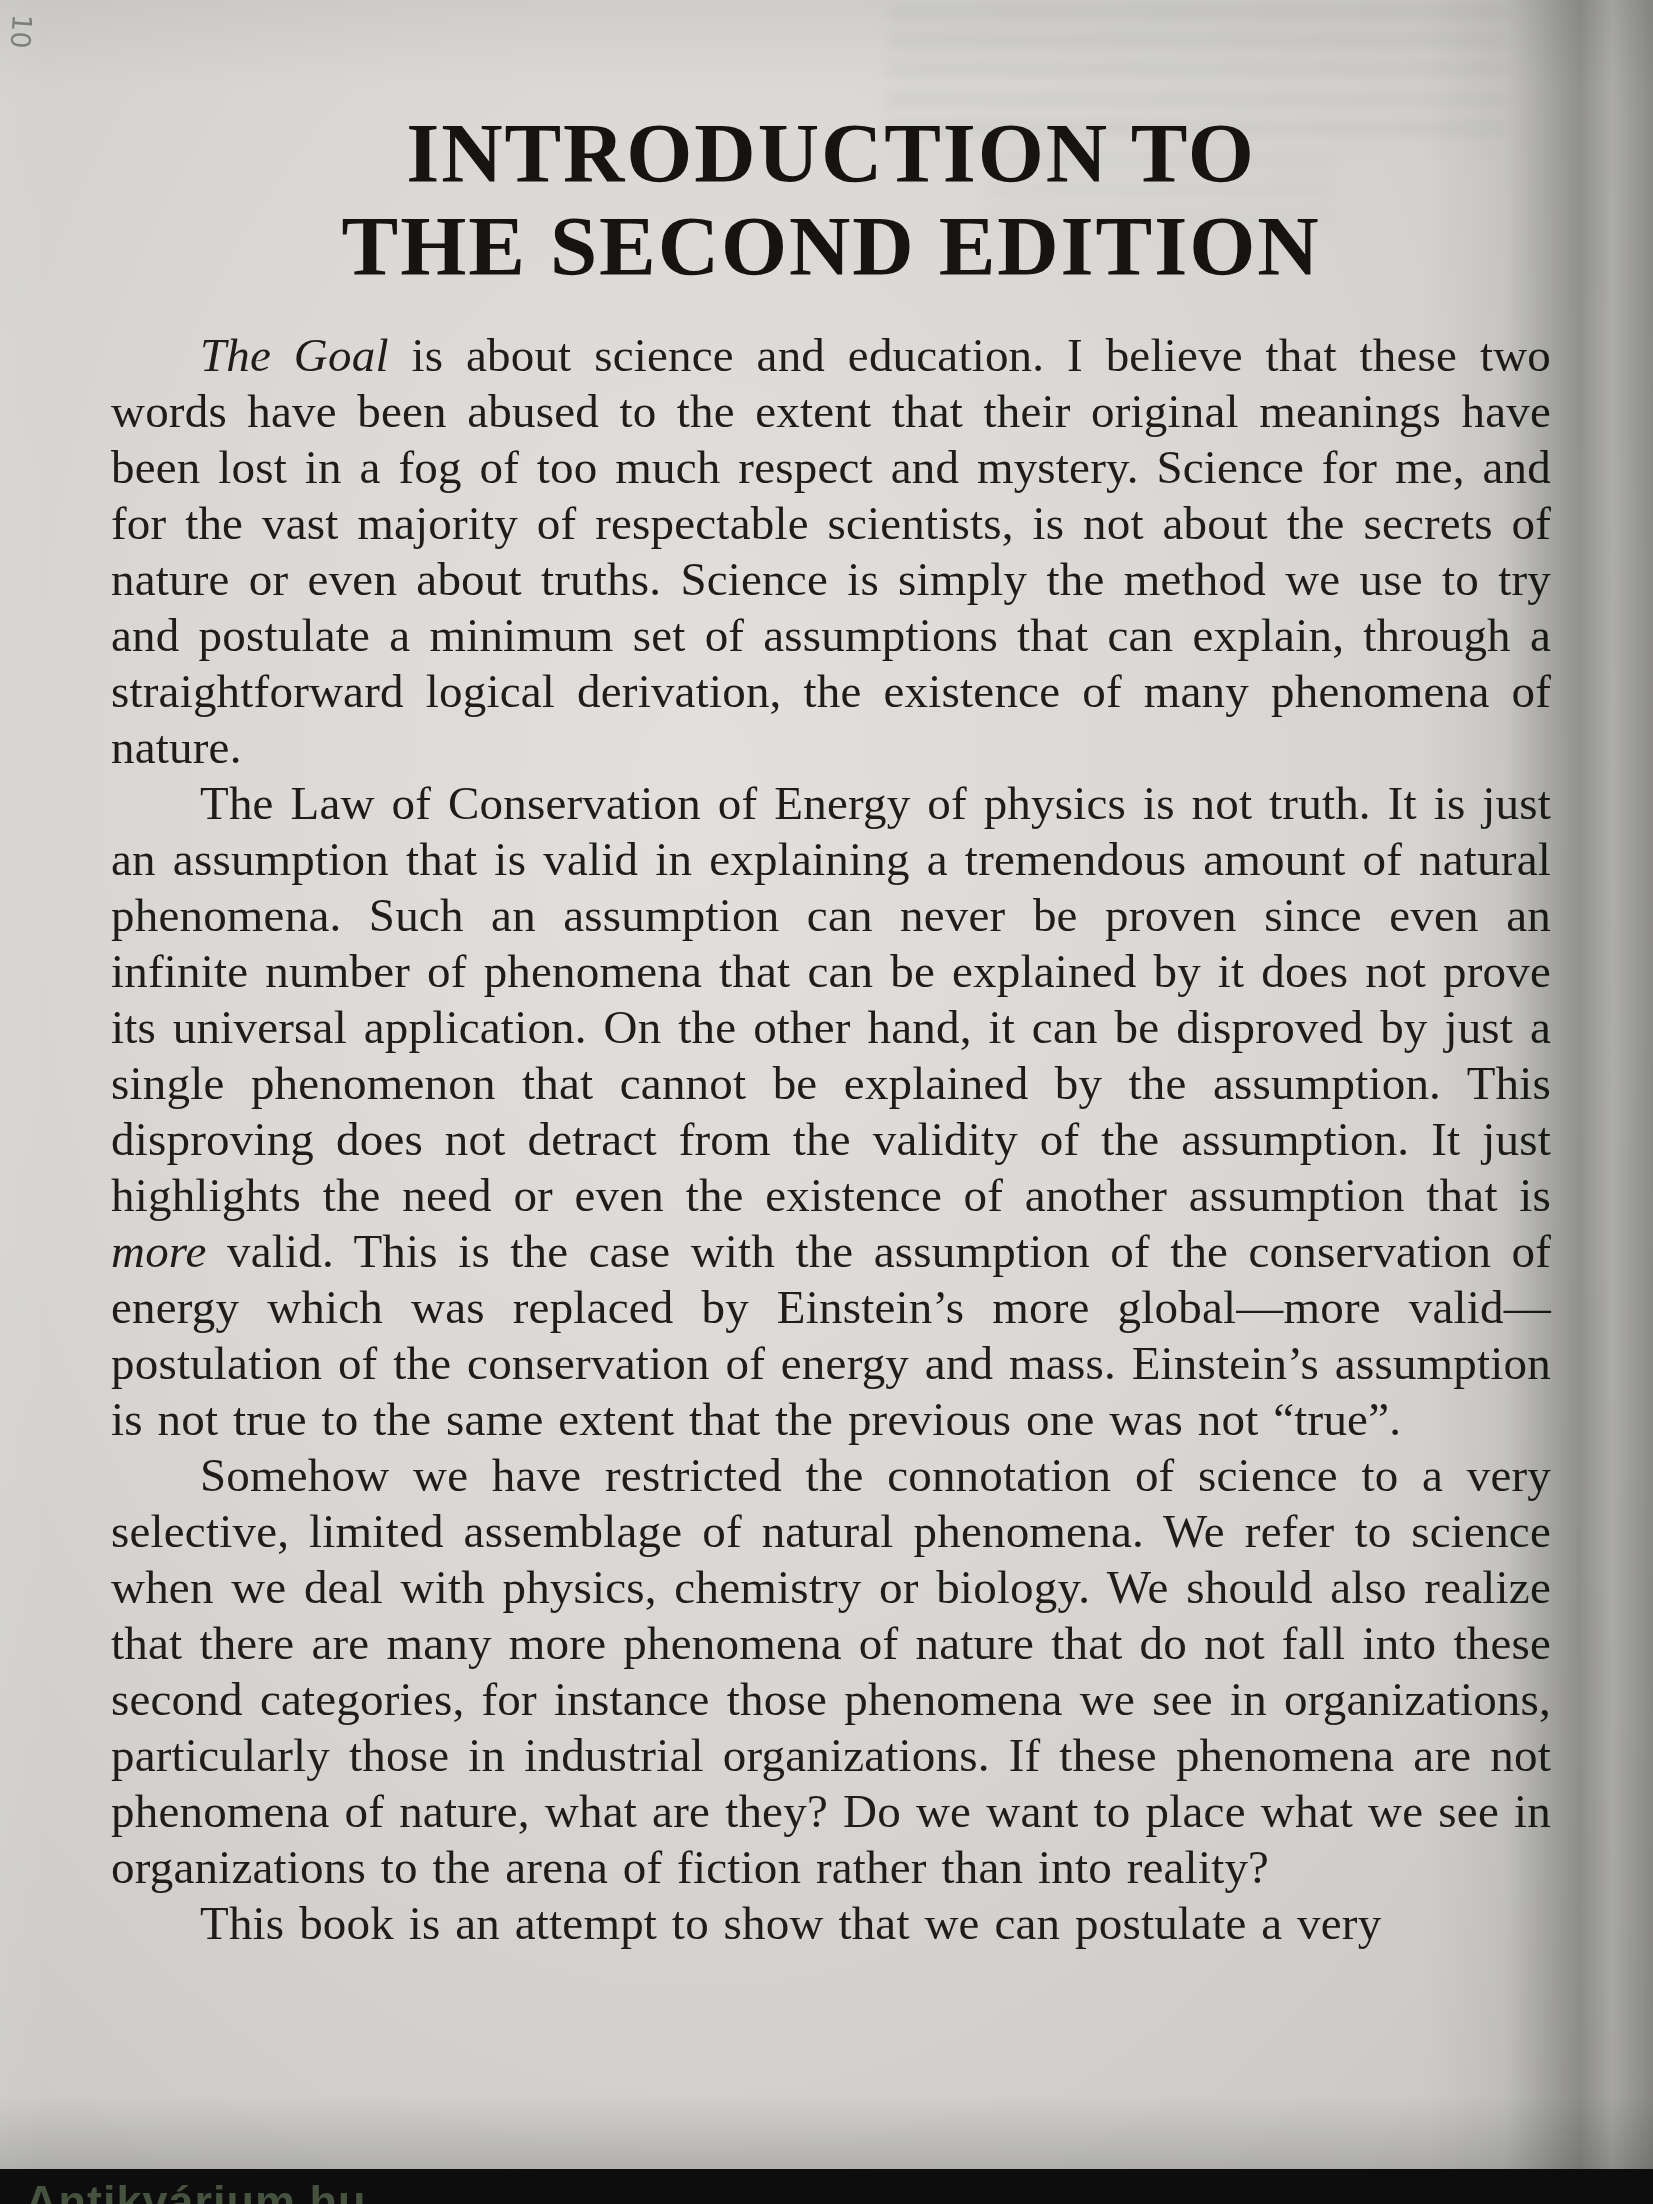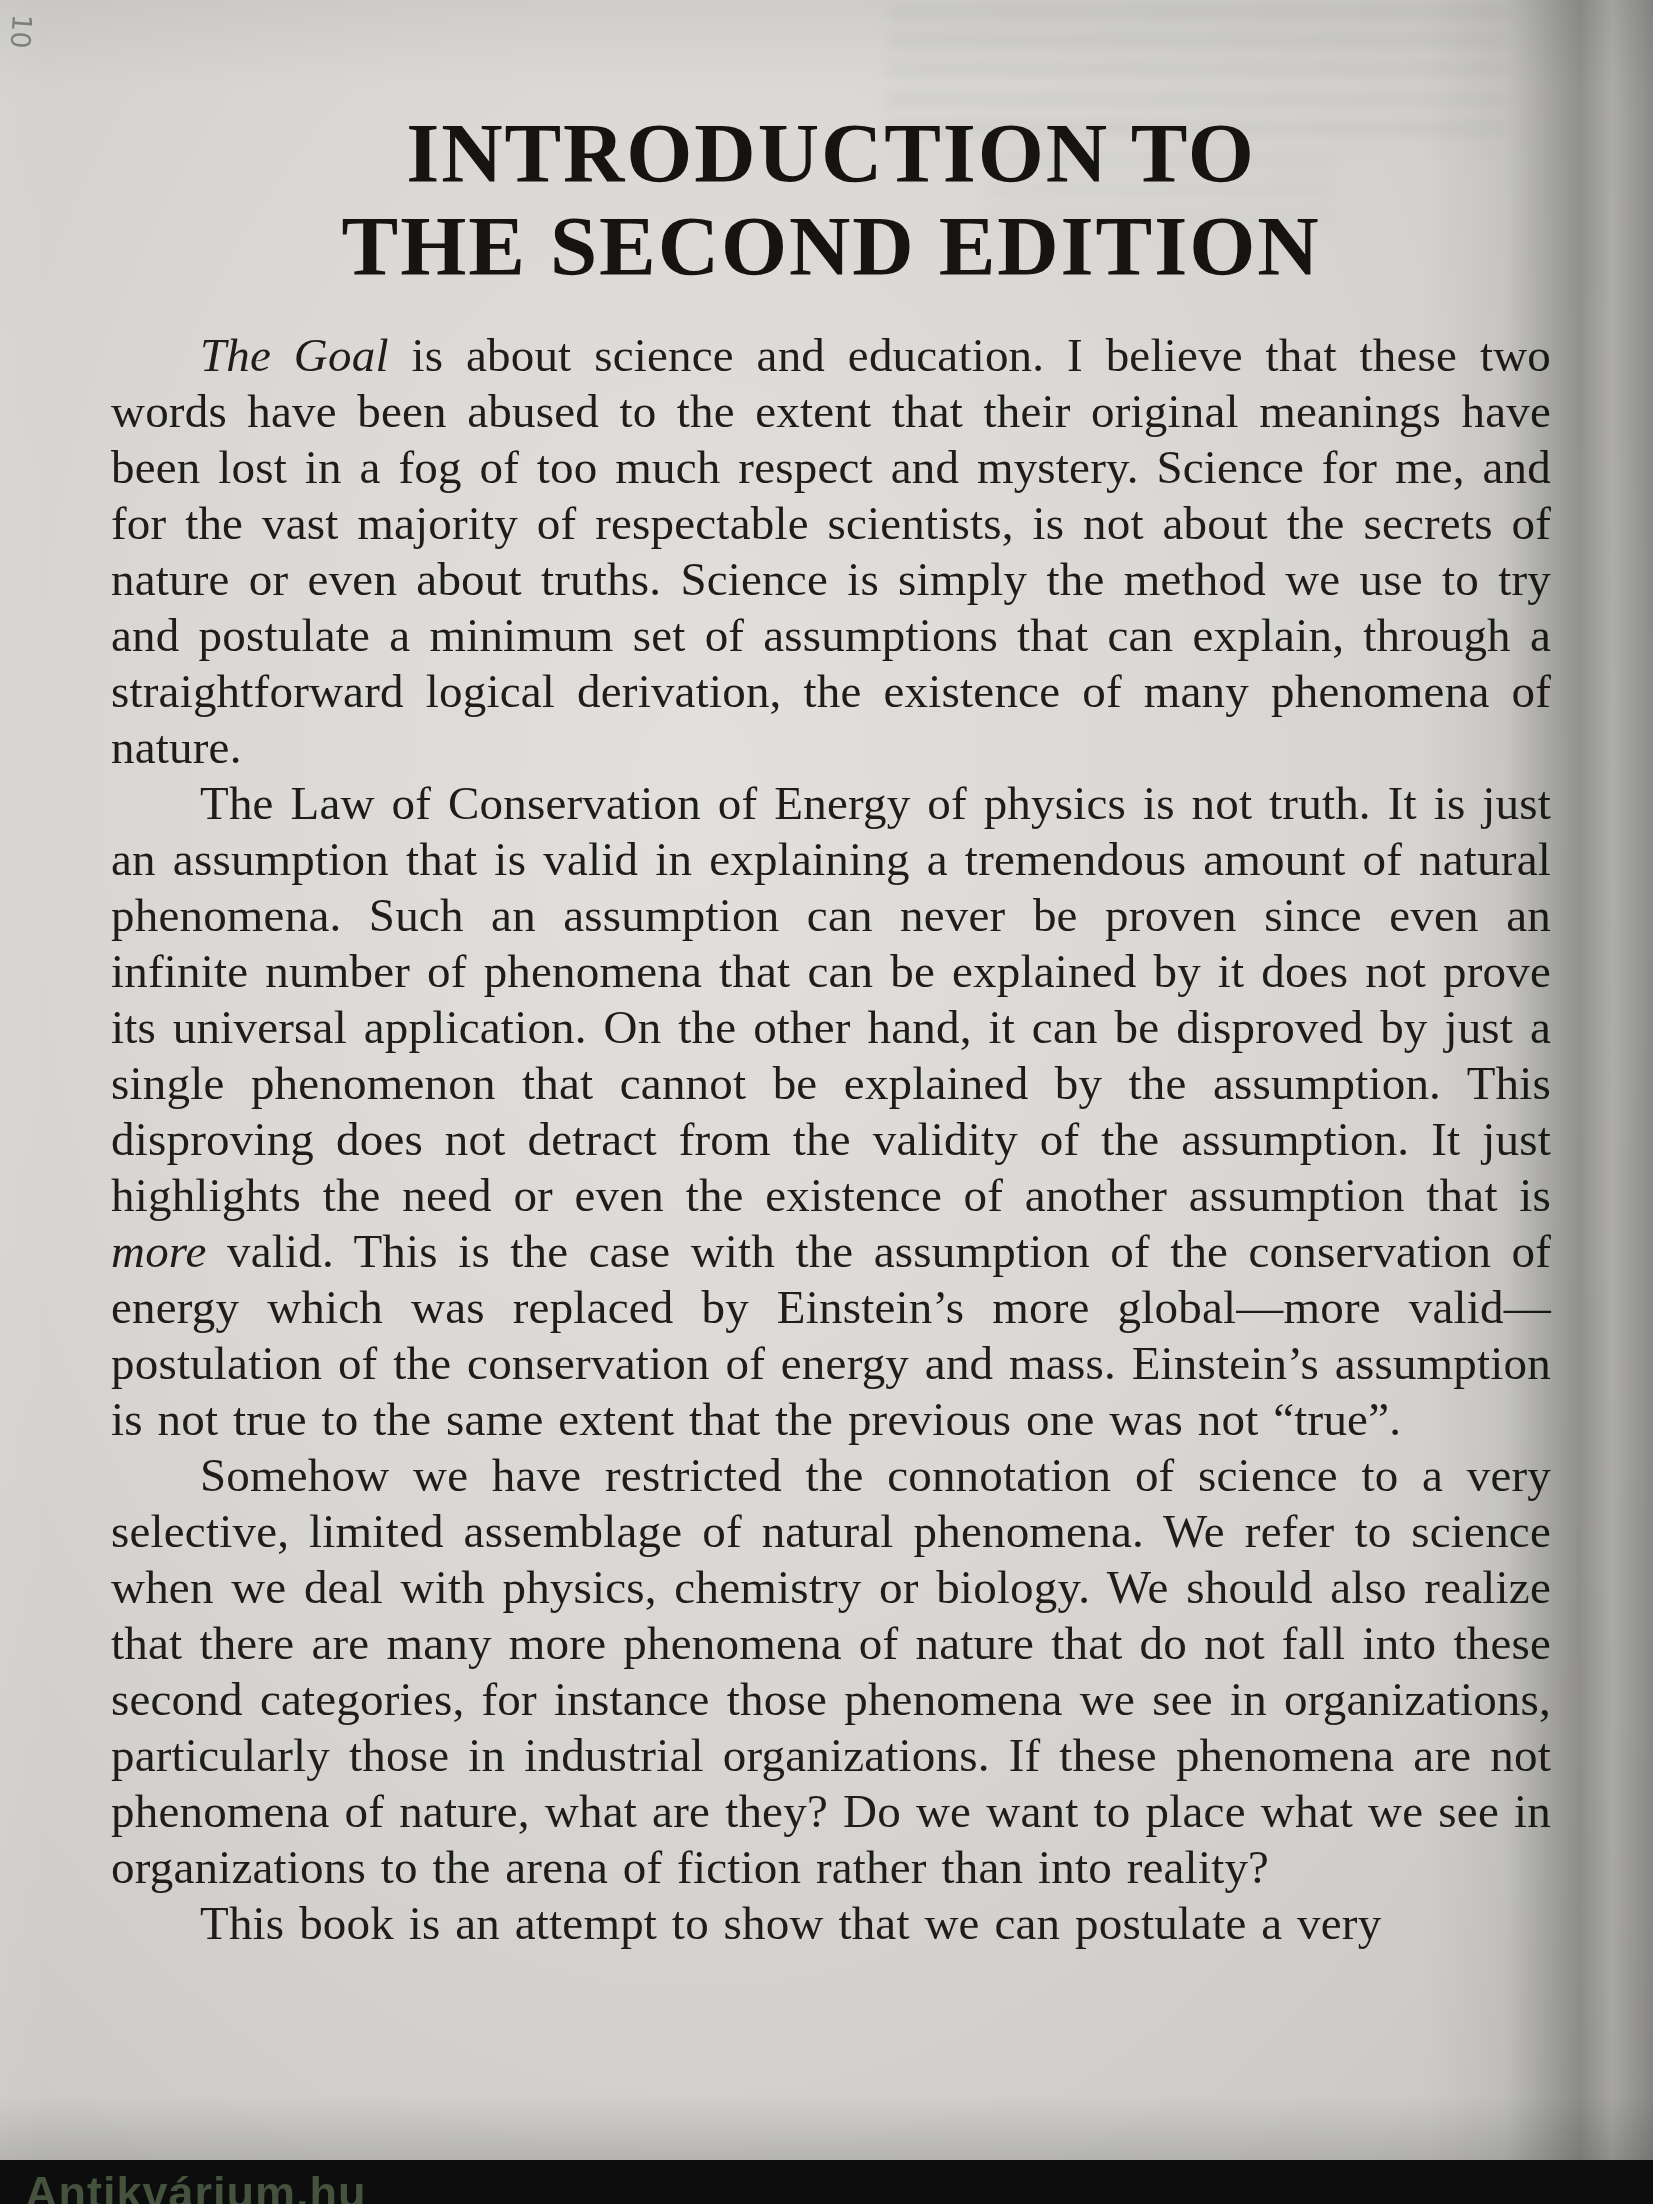--- a/index.html
+++ b/index.html
@@ -89,21 +89,21 @@
     word-spacing: 0.06em;
     letter-spacing: 0.2px;
   }
   p.body-para em { font-style: italic; }
 
   .bottom-strip {
     position: absolute;
     left: 0;
     right: 0;
     bottom: 0;
-    height: 45px;
+    height: 36px;
     background: #0d0d0d;
     overflow: hidden;
   }
   .stamp {
     position: absolute;
     left: 25px;
     top: 6.8px;
     font-family: "Liberation Sans", sans-serif;
     font-weight: 700;
     font-size: 45px;

